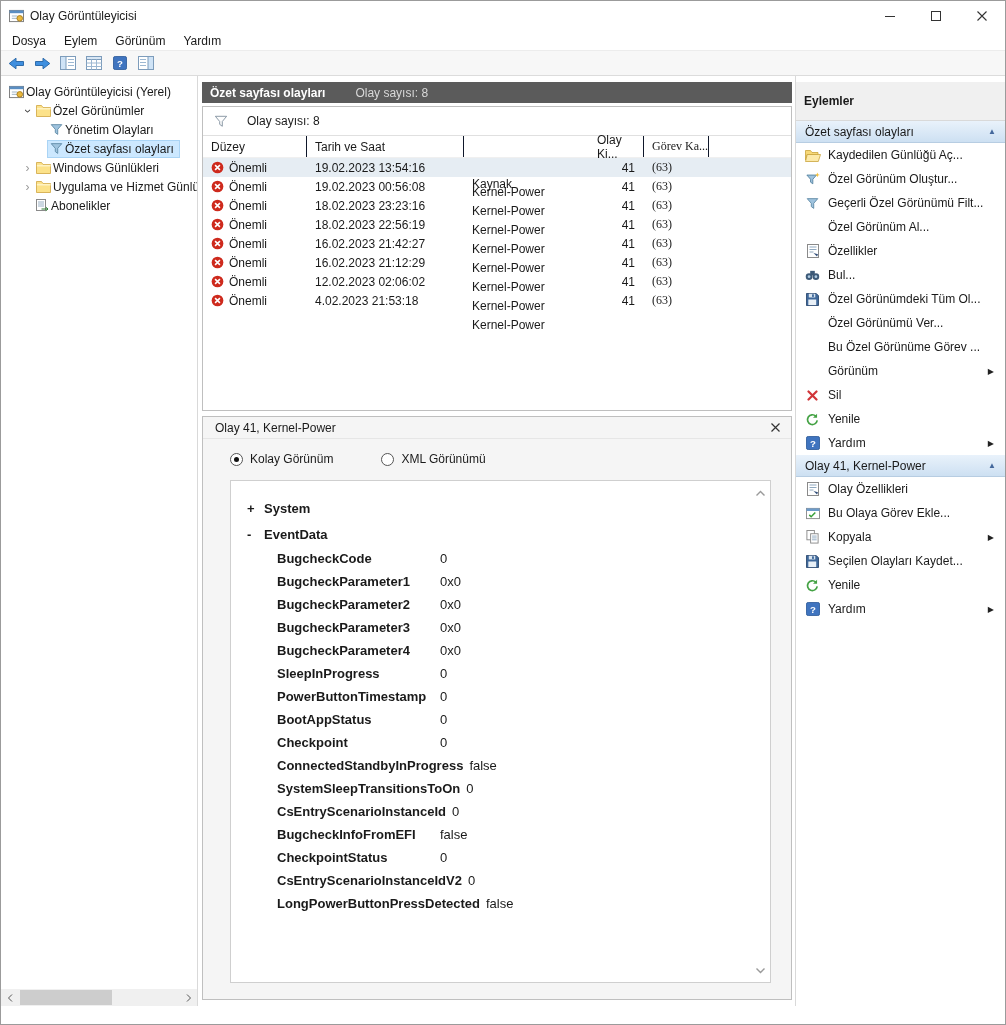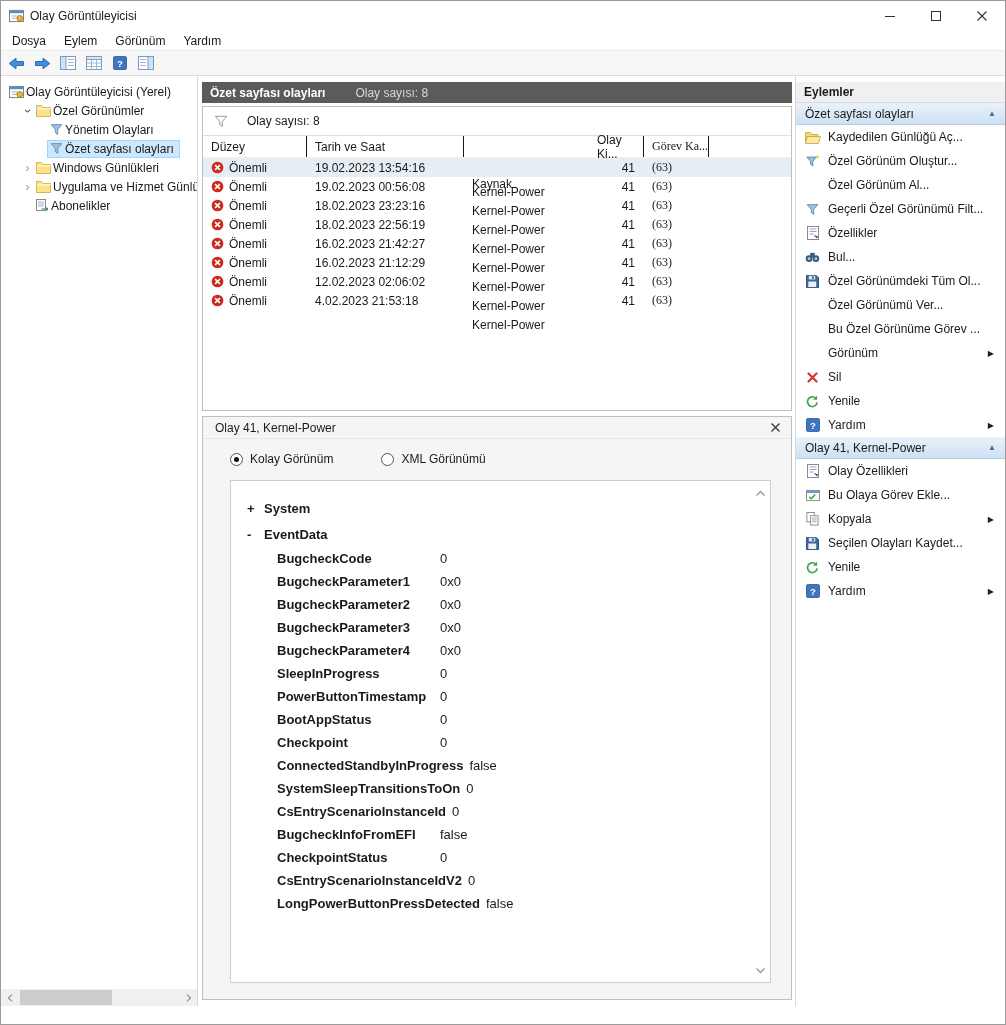--- a/index.html
+++ b/index.html
@@ -74,21 +74,21 @@
   .friendly{position:relative;margin:14px 20px 16px 27px;background:#fff;border:1px solid #cfcfcf;flex:1;overflow:hidden;padding:14px 26px 0 16px;}
   .fc-section{display:flex;align-items:center;height:26px;font-size:13px;font-weight:bold;}
   .fc-exp{width:17px;font-weight:bold;flex:none;font-size:13px;}
   .fc-row{display:flex;height:23px;align-items:center;padding-left:30px;font-size:13px;}
   .fc-key{font-weight:bold;min-width:163px;padding-right:6px;white-space:nowrap;}
   .fc-val{white-space:nowrap;}
   .vscroll{position:absolute;right:3px;top:5px;bottom:5px;width:14px;display:flex;flex-direction:column;justify-content:space-between;align-items:center;}
 
   
   .actions-pane{width:210px;flex:none;border-left:1px solid #d9d9d9;display:flex;flex-direction:column;background:#fff;padding-top:6px;}
-  .actions-title{height:21px;background:#f0f0f0;font-weight:bold;display:flex;align-items:center;padding-left:8px;border-bottom:1px solid #d9d9d9;flex:none;}
+  .actions-title{height:39px;background:#f0f0f0;font-weight:bold;display:flex;align-items:center;padding-left:8px;border-bottom:1px solid #d9d9d9;flex:none;}
   .action-group-header{height:22px;flex:none;display:flex;align-items:center;padding:0 9px;background:linear-gradient(#e9f2fb,#cde0f2);border-bottom:1px solid #b7cde2;}
   .agh-label{flex:1;}
   .agh-collapse{color:#44689c;font-size:8px;}
   .action-item{height:24px;flex:none;display:flex;align-items:center;padding:0 8px;gap:7px;}
   .ai-icon{width:17px;height:16px;flex:none;display:flex;align-items:center;justify-content:center;}
   .ai-label{flex:1;white-space:nowrap;overflow:hidden;}
   .ai-sub{flex:none;font-size:8px;color:#222;margin-right:3px;}
 </style>
 </head>
 <body>
@@ -561,30 +561,30 @@
           <div class="action-item">
             <span class="ai-icon">
               <svg width="14" height="14" viewBox="0 0 16 16">
                 <path d="M1 3.5h11L7.8 8.3v5.2L5.2 11.6V8.3z" fill="#9fc3de" stroke="#54819f"></path>
                 <path d="M13 .5l.8 2 2 .8-2 .8-.8 2-.8-2-2-.8 2-.8z" fill="#f7c23c"></path>
               </svg>
             </span>
             <span class="ai-label">Özel Görünüm Oluştur...</span>
           </div>
           <div class="action-item">
+            <span class="ai-icon">
+              <svg width="13" height="13" viewBox="0 0 16 16">
+                <path d="M1.5 2h13L9.5 7.8V14l-3-2.2V7.8z" fill="#9fc3de" stroke="#54819f"></path>
+              </svg>
+            </span>
+            <span class="ai-label">Geçerli Özel Görünümü Filt...</span>
+          </div>
+          <div class="action-item">
             <span class="ai-icon"></span>
             <span class="ai-label">Özel Görünüm Al...</span>
-          </div>
-          <div class="action-item">
-            <span class="ai-icon">
-              <svg width="13" height="13" viewBox="0 0 16 16">
-                <path d="M1.5 2h13L9.5 7.8V14l-3-2.2V7.8z" fill="#9fc3de" stroke="#54819f"></path>
-              </svg>
-            </span>
-            <span class="ai-label">Geçerli Özel Görünümü Filt...</span>
           </div>
           <div class="action-item">
             <span class="ai-icon">
               <svg width="12" height="14" viewBox="0 0 12 14">
                 <rect x=".5" y=".5" width="11" height="13" fill="#fff" stroke="#8a8a8a"></rect>
                 <path d="M2.5 3h7M2.5 5.5h7M2.5 8h4" stroke="#8fa8bf"></path>
                 <path d="M6.5 9l3.5 3.5 1-2.3z" fill="#35507a"></path>
               </svg>
             </span>
             <span class="ai-label">Özellikler</span>

